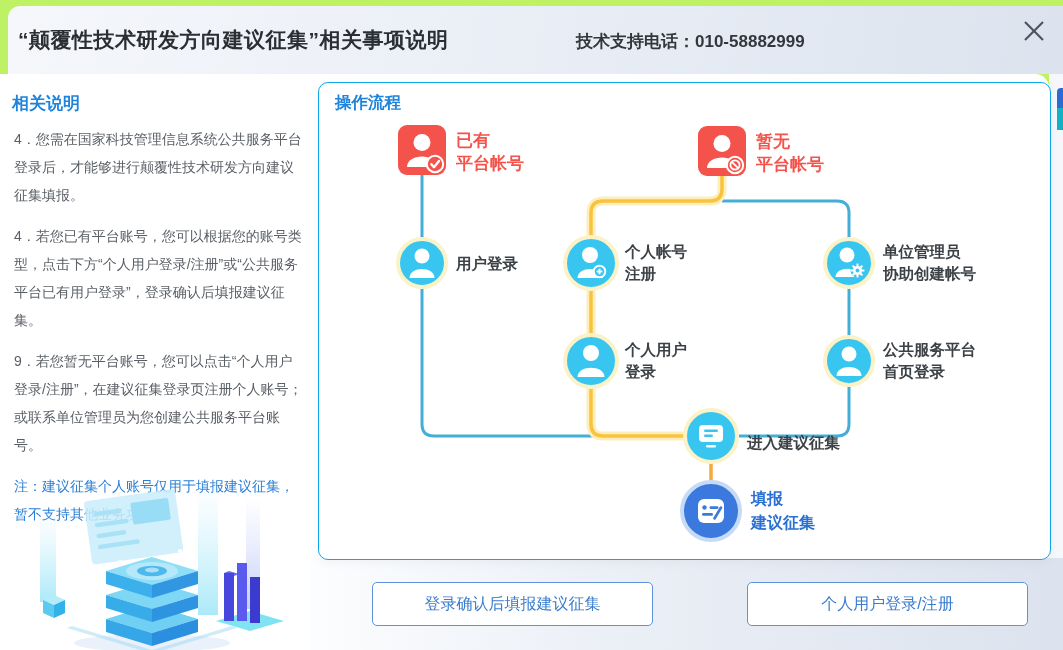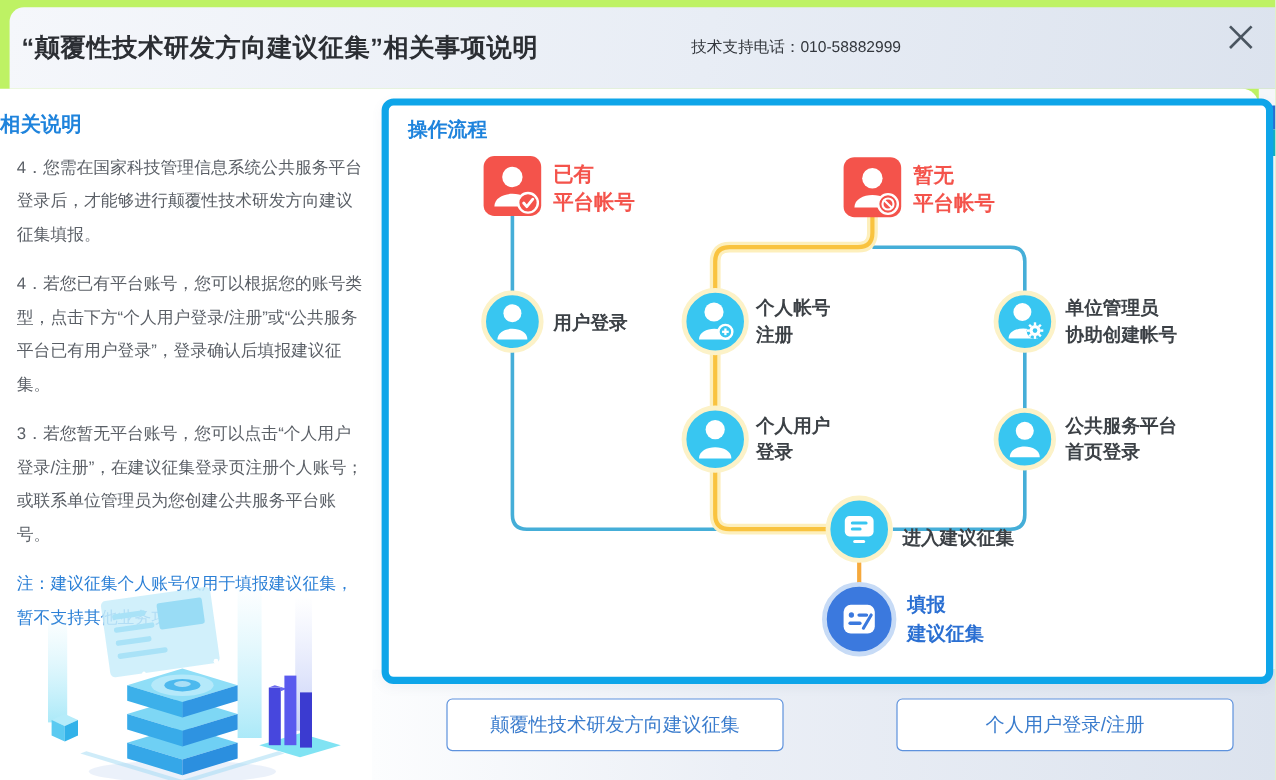--- a/index.html
+++ b/index.html
@@ -4,49 +4,49 @@
 <style>
   html,body{margin:0;padding:0;}
   body{font-family:"Liberation Sans","DejaVu Sans",sans-serif;background:#eef0f5;}
   .stage{position:relative;width:1063px;height:650px;overflow:hidden;background:#bef264;}
 
   
   .header-band{position:absolute;left:8px;top:6px;right:0;height:68px;
     background:linear-gradient(100deg,#f5f7fb 0%,#e8edf5 55%,#dce3ee 100%);
     border-top-left-radius:12px;z-index:5;}
   .dlg-title{position:absolute;left:10px;top:20px;font-size:21px;font-weight:700;color:#2b2e33;letter-spacing:.5px;}
-  .support-phone{position:absolute;left:568px;top:24px;font-size:13px;font-weight:400;color:#33373d;}
+  .support-phone{position:absolute;left:568px;top:24px;font-size:17px;font-weight:700;color:#33373d;}
   .close-btn{position:absolute;right:12px;top:8px;width:34px;height:34px;display:flex;align-items:center;justify-content:center;cursor:pointer;}
 
   
   .content{position:absolute;left:0;top:74px;width:1049px;height:576px;background:#fff;border-top-right-radius:14px;z-index:1;}
 
   
   .edge-strip{position:absolute;right:0;top:74px;width:14px;height:484px;background:#f5f7fa;z-index:0;}
   .edge-sliver-blue{position:absolute;right:0;top:88px;width:6px;height:20px;background:#2a6bd4;border-top-left-radius:4px;z-index:2;}
   .edge-sliver-teal{position:absolute;right:0;top:108px;width:6px;height:22px;background:#12b2c4;z-index:2;}
 
   
   .sidebar{position:absolute;left:0;top:74px;width:318px;height:400px;z-index:2;}
-  .sidebar-heading{margin:18px 0 10px 0;font-size:17px;font-weight:700;color:#1e83dc;}
+  .sidebar-heading{margin:18px 0 10px 12px;font-size:17px;font-weight:700;color:#1e83dc;}
   .sidebar p{margin:0 14px 13px 14px;font-size:14px;line-height:28px;color:#5a5f66;}
   .sidebar .note{color:#2a7fd6;}
 
   
   .footer-band{position:absolute;left:310px;top:558px;right:0;height:92px;z-index:2;
     background:linear-gradient(90deg,#fcfdfe 0%,#ebeff6 40%,#dce3ee 100%);}
   .action-btn{position:absolute;top:582px;width:281px;height:44px;background:#fff;
     border:1px solid #5e92dd;border-radius:5px;color:#3a7ccd;font-size:16px;
     font-family:inherit;cursor:pointer;z-index:4;}
   .btn-platform{left:372px;}
   .btn-personal{left:715px;margin-left:32px;}
 
   
   .flow-card{position:absolute;left:318px;top:82px;width:731px;height:476px;background:#fff;
-    border:6px solid #0ea5e9;border-radius:10px;box-shadow:0 3px 10px rgba(80,100,140,.06);z-index:3;text-align:right;}
+    border:1px solid #0ea5e9;border-radius:10px;box-shadow:0 3px 10px rgba(80,100,140,.06);z-index:3;text-align:right;}
   .flow-heading{position:absolute;left:16px;top:9px;font-size:16.5px;font-weight:700;color:#1e83dc;}
   .flow-svg{position:absolute;left:0;top:0;}
   .flow-svg text{font-family:"Liberation Sans","DejaVu Sans",sans-serif;}
   .t-step{font-size:15.5px;font-weight:600;fill:#3c4146;}
   .t-start{font-size:17px;font-weight:700;fill:#f4534b;}
   .t-fill{font-size:16px;font-weight:700;fill:#2a6fd2;}
 
   
   .illus{position:absolute;left:2px;top:475px;z-index:3;}
 </style>
@@ -68,21 +68,21 @@
 
   <div class="content"></div>
   <div class="edge-strip"></div>
   <div class="edge-sliver-blue"></div>
   <div class="edge-sliver-teal"></div>
 
   <div class="sidebar">
     <div class="sidebar-heading">相关说明</div>
     <p>4．您需在国家科技管理信息系统公共服务平台登录后，才能够进行颠覆性技术研发方向建议征集填报。</p>
     <p>4．若您已有平台账号，您可以根据您的账号类型，点击下方“个人用户登录/注册”或“公共服务平台已有用户登录”，登录确认后填报建议征集。</p>
-    <p>3．若您暂无平台账号，您可以点击“个人用户登录/注册”，在建议征集登录页注册个人账号；或联系单位管理员为您创建公共服务平台账号。</p>
+    <p>9．若您暂无平台账号，您可以点击“个人用户登录/注册”，在建议征集登录页注册个人账号；或联系单位管理员为您创建公共服务平台账号。</p>
     <p class="note">注：建议征集个人账号仅用于填报建议征集，暂不支持其他业务功能。</p>
   </div>
 
   <div class="flow-card">
     <div class="flow-heading">操作流程</div>
     <svg class="flow-svg" width="731" height="476" viewBox="0 0 731 476">
 
       <g>
         <path d="M103 92 V341 Q103 353 115 353 H366" fill="none" stroke="#45aed8" stroke-width="3"></path>
         <path d="M403 118 H518 Q530 118 530 130 V341 Q530 353 518 353 H420" fill="none" stroke="#45aed8" stroke-width="3"></path>
@@ -207,21 +207,21 @@
         <rect x="-1.5" y="-4.8" width="9" height="2.8" rx="1.4" fill="#3b79de"></rect>
         <rect x="-9" y="2" width="11" height="2.8" rx="1.4" fill="#3b79de"></rect>
         <line x1="3.5" y1="7.5" x2="10" y2="-3.5" stroke="#3b79de" stroke-width="2.6" stroke-linecap="round"></line>
       </g>
       <text class="t-fill" x="432" y="421">填报</text>
       <text class="t-fill" x="432" y="445">建议征集</text>
     </svg>
   </div>
 
   <div class="footer-band"></div>
-  <button class="action-btn btn-platform">颠覆性技术研发方向建议征集</button>
+  <button class="action-btn btn-platform">登录确认后填报建议征集</button>
   <button class="action-btn btn-personal">个人用户登录/注册</button>
 
   <svg class="illus" width="300" height="175" viewBox="0 0 300 175">
     <defs>
       <linearGradient id="beam" x1="0" y1="0" x2="0" y2="1">
         <stop offset="0" stop-color="#bfeefb" stop-opacity="0"></stop>
         <stop offset="1" stop-color="#8fe2f6" stop-opacity=".75"></stop>
       </linearGradient>
       <linearGradient id="barBeam" x1="0" y1="0" x2="0" y2="1">
         <stop offset="0" stop-color="#aab9f5" stop-opacity="0"></stop>

